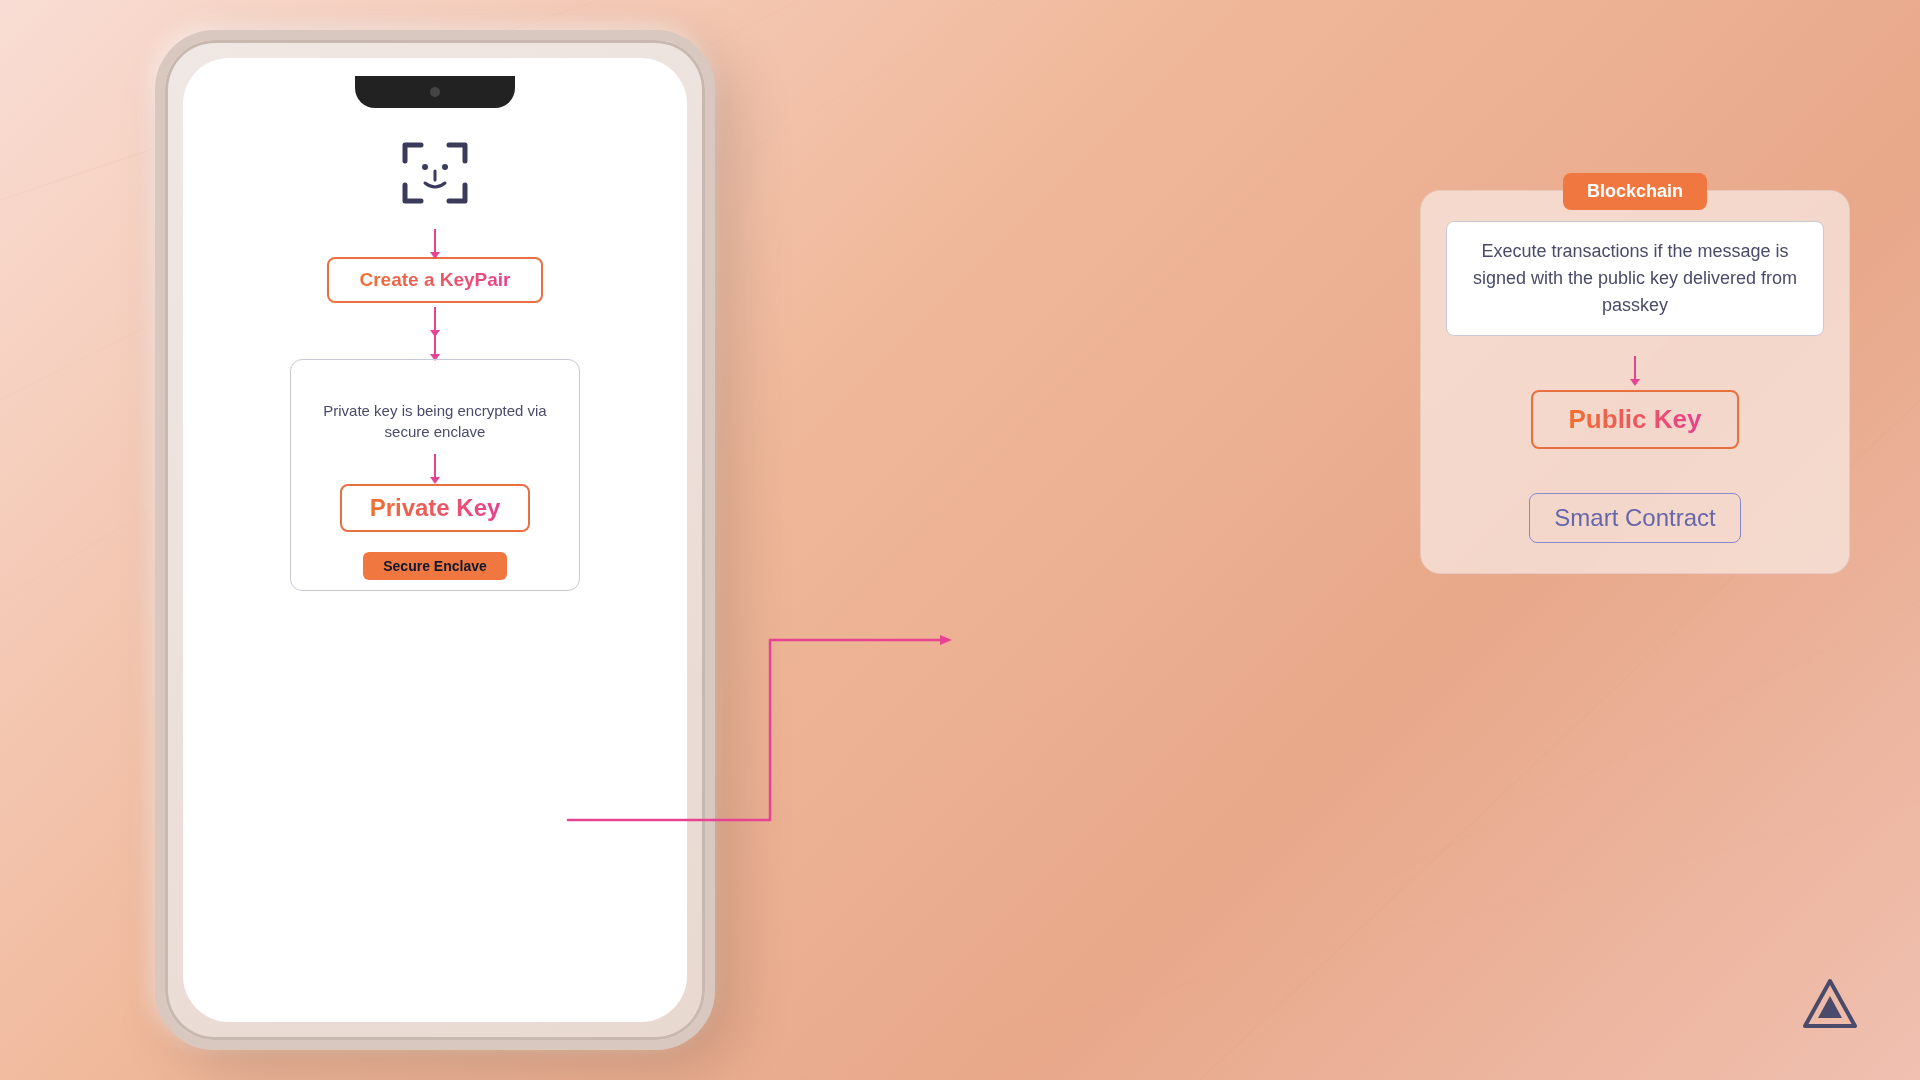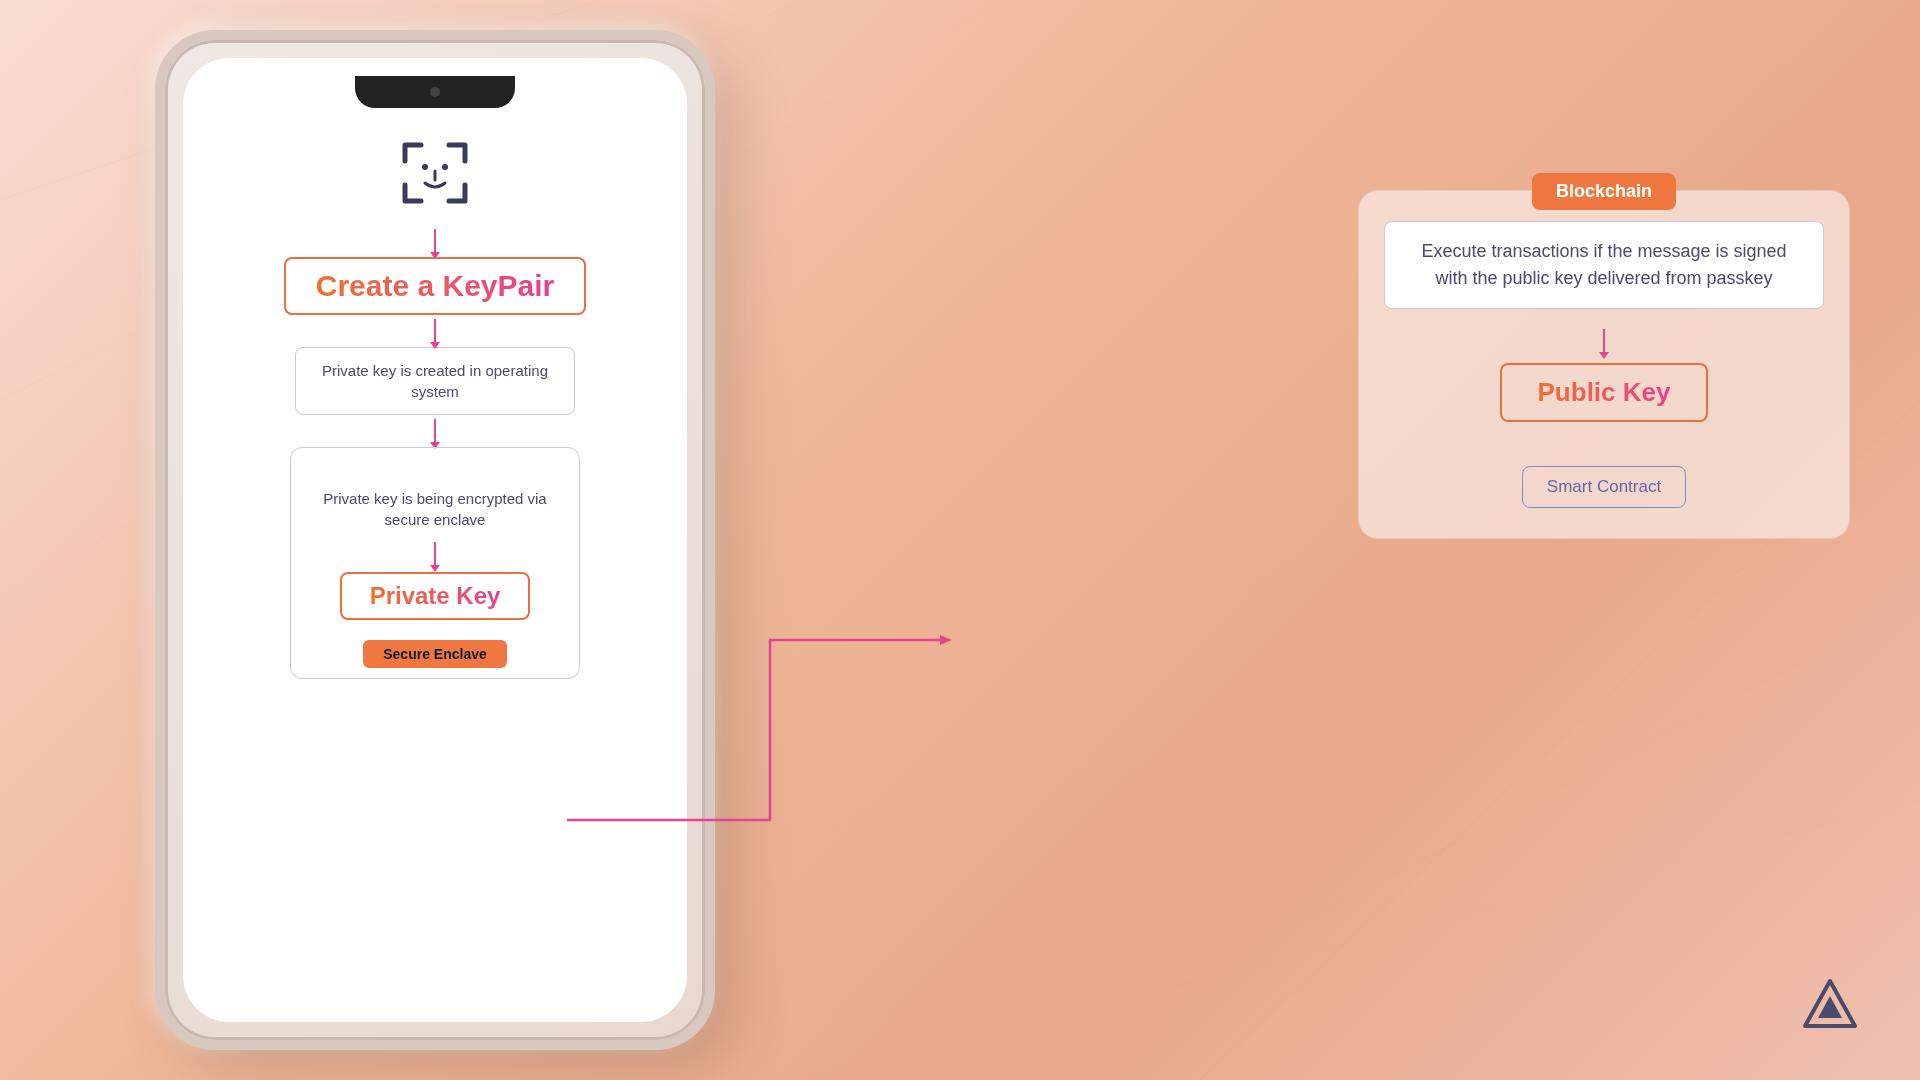--- a/index.html
+++ b/index.html
@@ -169,21 +169,21 @@
     
     .keypair-box {
       border: 2px solid #e87040;
       border-radius: 8px;
       padding: 10px 30px;
       margin: 4px 0;
       text-align: center;
     }
 
     .keypair-box .box-label {
-      font-size: 30px;
+      font-size: 19px;
       font-weight: 600;
       background: linear-gradient(90deg, #f07030, #e84090);
       -webkit-background-clip: text;
       -webkit-text-fill-color: transparent;
       background-clip: text;
     }
 
     .info-box {
       border: 1.5px solid #c8c8d8;
       border-radius: 8px;
@@ -236,21 +236,21 @@
       padding: 6px 20px;
       border-radius: 6px;
       margin-top: 8px;
     }
 
     
     .blockchain-panel {
       position: absolute;
       right: 70px;
       top: 190px;
-      width: 492px;
+      width: 430px;
       background: rgba(248, 235, 230, 0.7);
       border: 1.5px solid #e8c8c0;
       border-radius: 20px;
       padding: 30px 25px 30px;
       backdrop-filter: blur(4px);
     }
 
     .blockchain-badge {
       position: absolute;
       top: -18px;
@@ -301,21 +301,21 @@
     .smart-contract-box {
       border: 1.5px solid #8888cc;
       border-radius: 8px;
       padding: 10px 24px;
       text-align: center;
       display: inline-block;
       margin: 0 auto;
     }
 
     .smart-contract-box .box-text {
-      font-size: 17px;
+      font-size: 24px;
       color: #6666aa;
       margin-top: 21px;
     }
 
     .blockchain-content {
       display: flex;
       flex-direction: column;
       align-items: center;
     }
 
@@ -388,23 +388,20 @@
         </div>
 
         <div class="arrow-down"></div>
 
         <div class="keypair-box" style="margin-top: 4px;">
           <span class="box-label">Create a KeyPair</span>
         </div>
 
         <div class="arrow-down"></div>
 
-        <div class="info-box">
-          <span class="box-text">Private key is created in operating system</span>
-        </div>
 
         <div class="arrow-down"></div>
 
         <div class="secure-enclave-group">
           <div class="info-box" style="border: none; padding: 8px 12px; max-width: 260px;">
             <span class="box-text">Private key is being encrypted via secure enclave</span>
           </div>
 
           <div class="arrow-down"></div>
 

